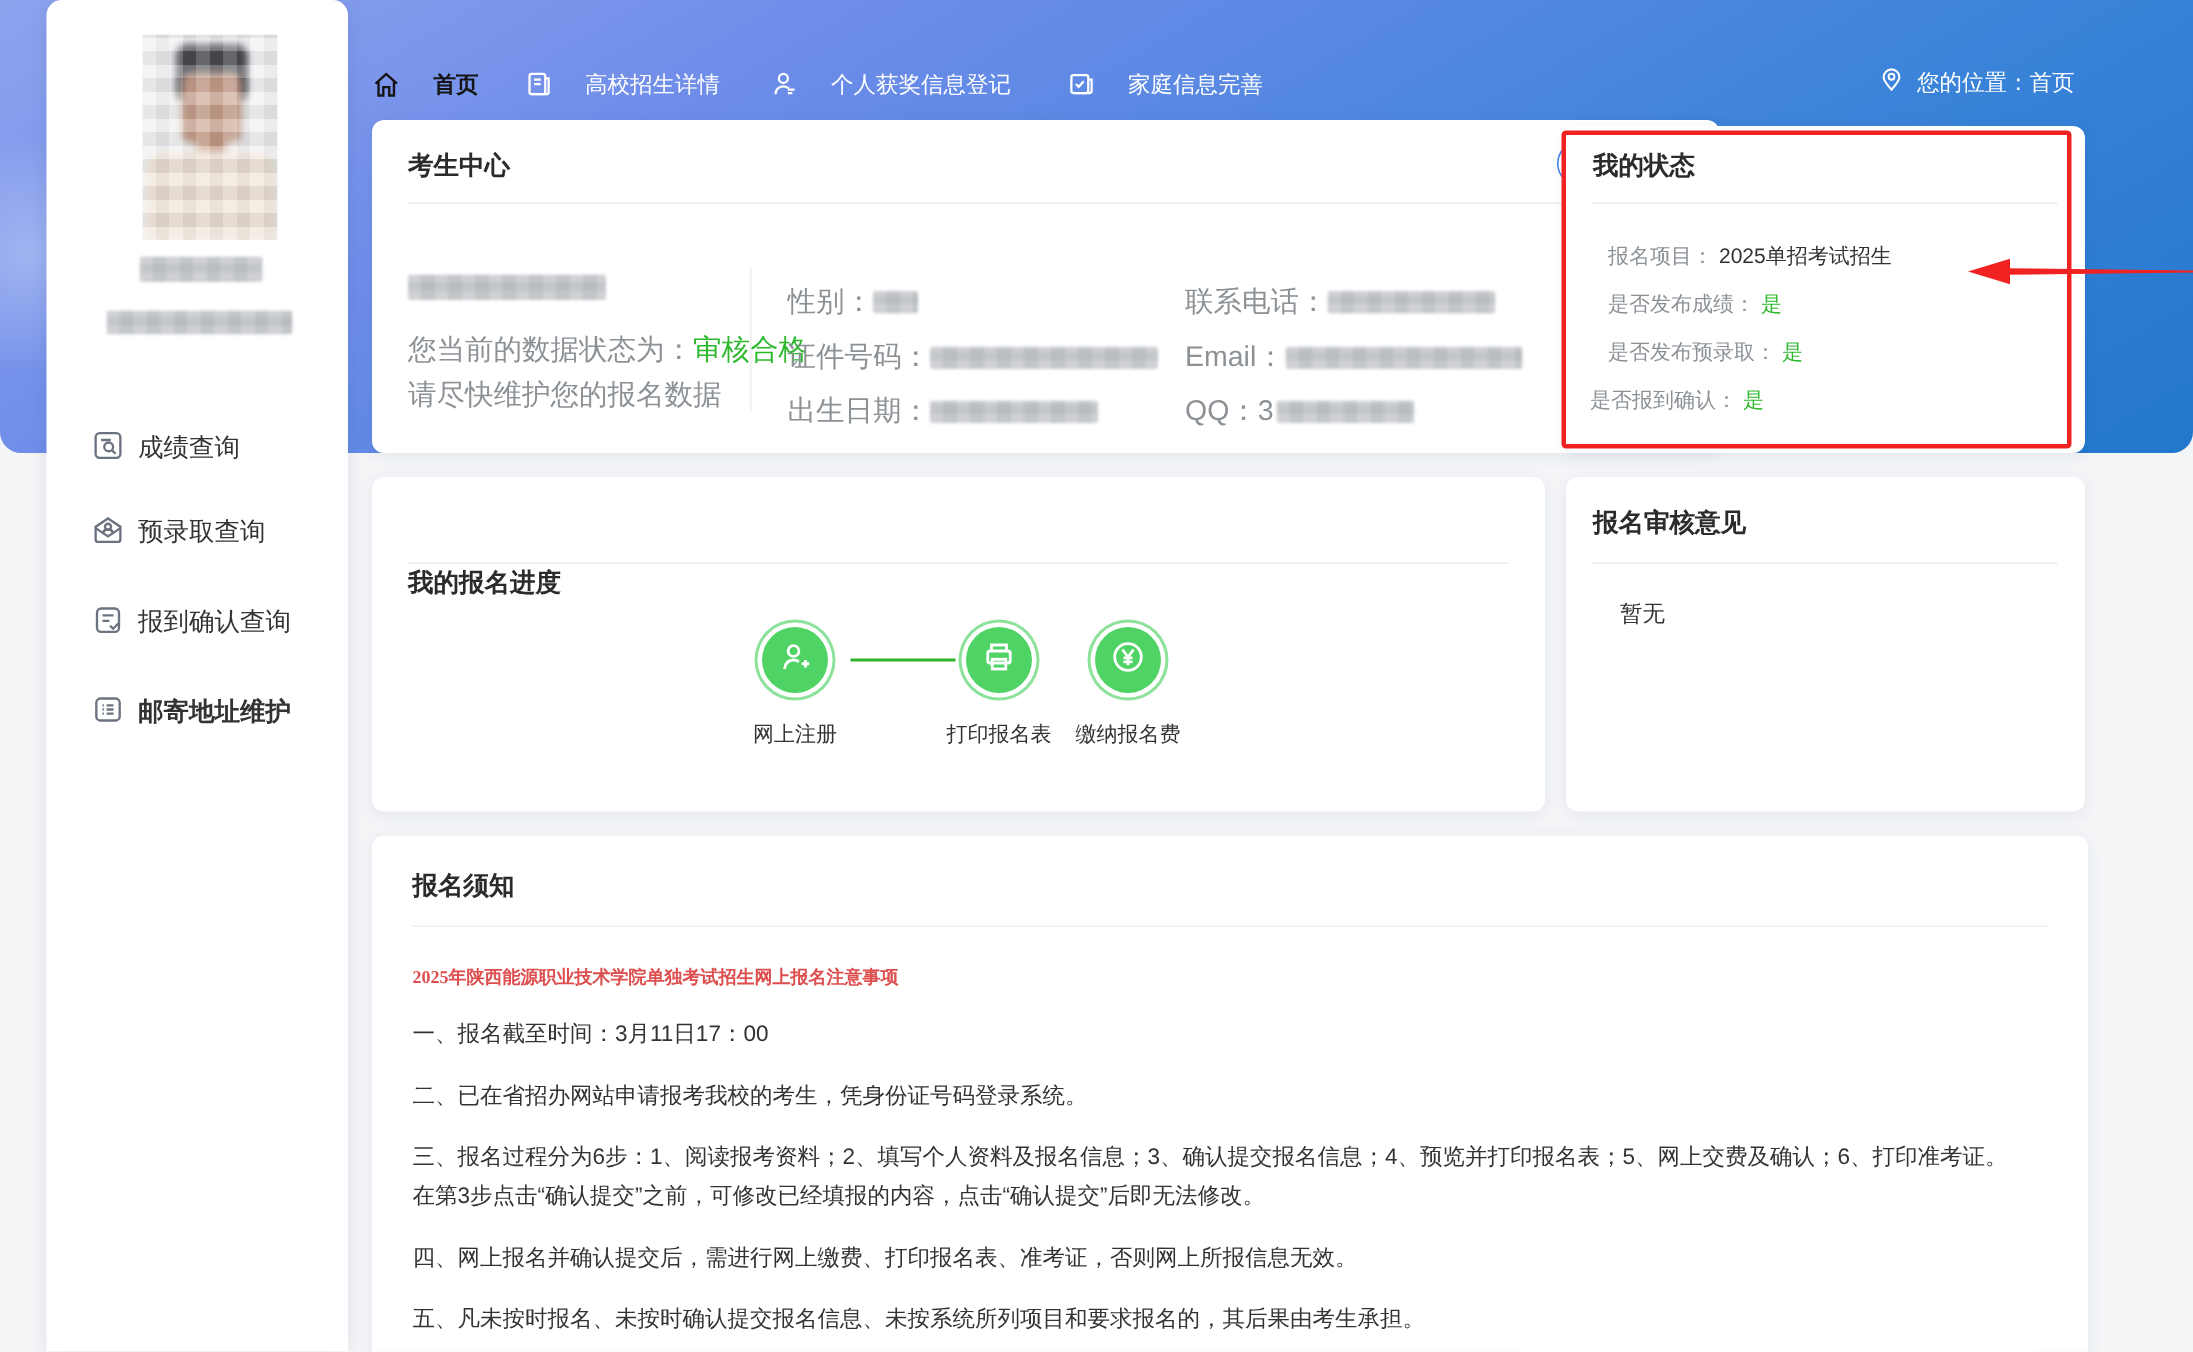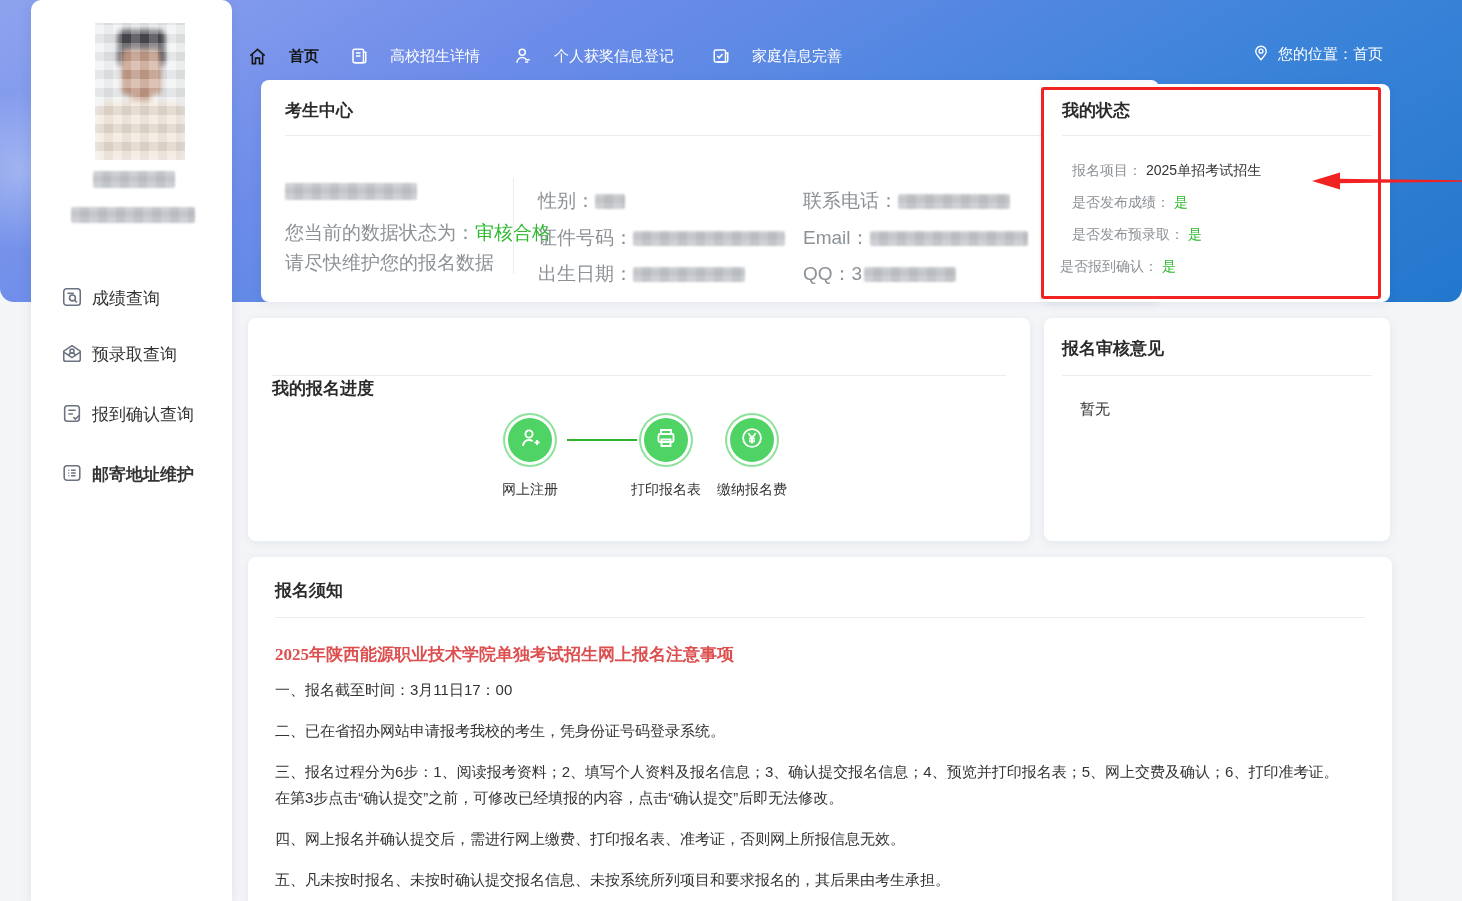--- a/index.html
+++ b/index.html
@@ -68,21 +68,21 @@
   .step-circle { position:absolute; width:44px; height:44px; border-radius:50%; background:#4fd364;
     box-shadow:0 0 0 3px #fff,0 0 0 5px #8ce29a; display:flex; align-items:center; justify-content:center; }
   .step-label { position:absolute; font-size:14px; color:#333; text-align:center; white-space:nowrap; }
   .step-line { position:absolute; height:2px; background:#2cb42c; }
 
   
   .empty-text { position:absolute; font-size:15px; color:#333; }
 
   
   .notice-headline { position:absolute; font-family:"Liberation Serif","DejaVu Serif",serif;
-    font-size:17px; font-weight:bold; color:#dd4f4f; white-space:nowrap; }
+    font-size:12px; font-weight:bold; color:#dd4f4f; white-space:nowrap; }
   .notice-body { position:absolute; left:27px; right:45px; top:120px; }
   .notice-body p { font-size:15px; color:#333; line-height:26px; margin-bottom:15px; }
 </style>
 </head>
 <body>
 
 <div id="screen">
 
   <div class="top-band">
     <div class="band-glow"></div>
@@ -186,21 +186,21 @@
       <span class="mi-icon">
         <svg width="22" height="22" viewBox="0 0 24 24" fill="none" stroke="#6b7280" stroke-width="1.7">
             <rect x="3.5" y="4" width="17" height="16" rx="3"></rect>
             <path d="M8 9 h1 M11 9 h5 M8 12 h1 M11 12 h5 M8 15 h1 M11 15 h5"></path>
           </svg>
       </span>
       <span class="mi-label">邮寄地址维护</span>
     </div>
   </div>
 
-  <div class="card" style="left:261px;top:80px;width:898px;height:222px;text-decoration:underline;">
+  <div class="card" style="left:248px;top:80px;width:898px;height:222px;text-decoration:underline;">
     <span class="card-title" style="left:24px;top:19px;">考生中心</span>
     <button class="btn-edit">修改信息</button>
     <div class="divider" style="left:24px;right:24px;top:55px;"></div>
 
     <span class="blur-block" style="position:absolute;left:24px;top:103px;width:132px;height:17px;"></span>
     <div class="info-row" style="left:24px;top:140px;">
       <span>您当前的数据状态为：</span><span class="green">审核合格</span>
     </div>
     <div class="info-row gray-hint" style="left:24px;top:170px;">请尽快维护您的报名数据</div>
     <div class="v-divider" style="left:252px;top:98px;height:96px;"></div>

